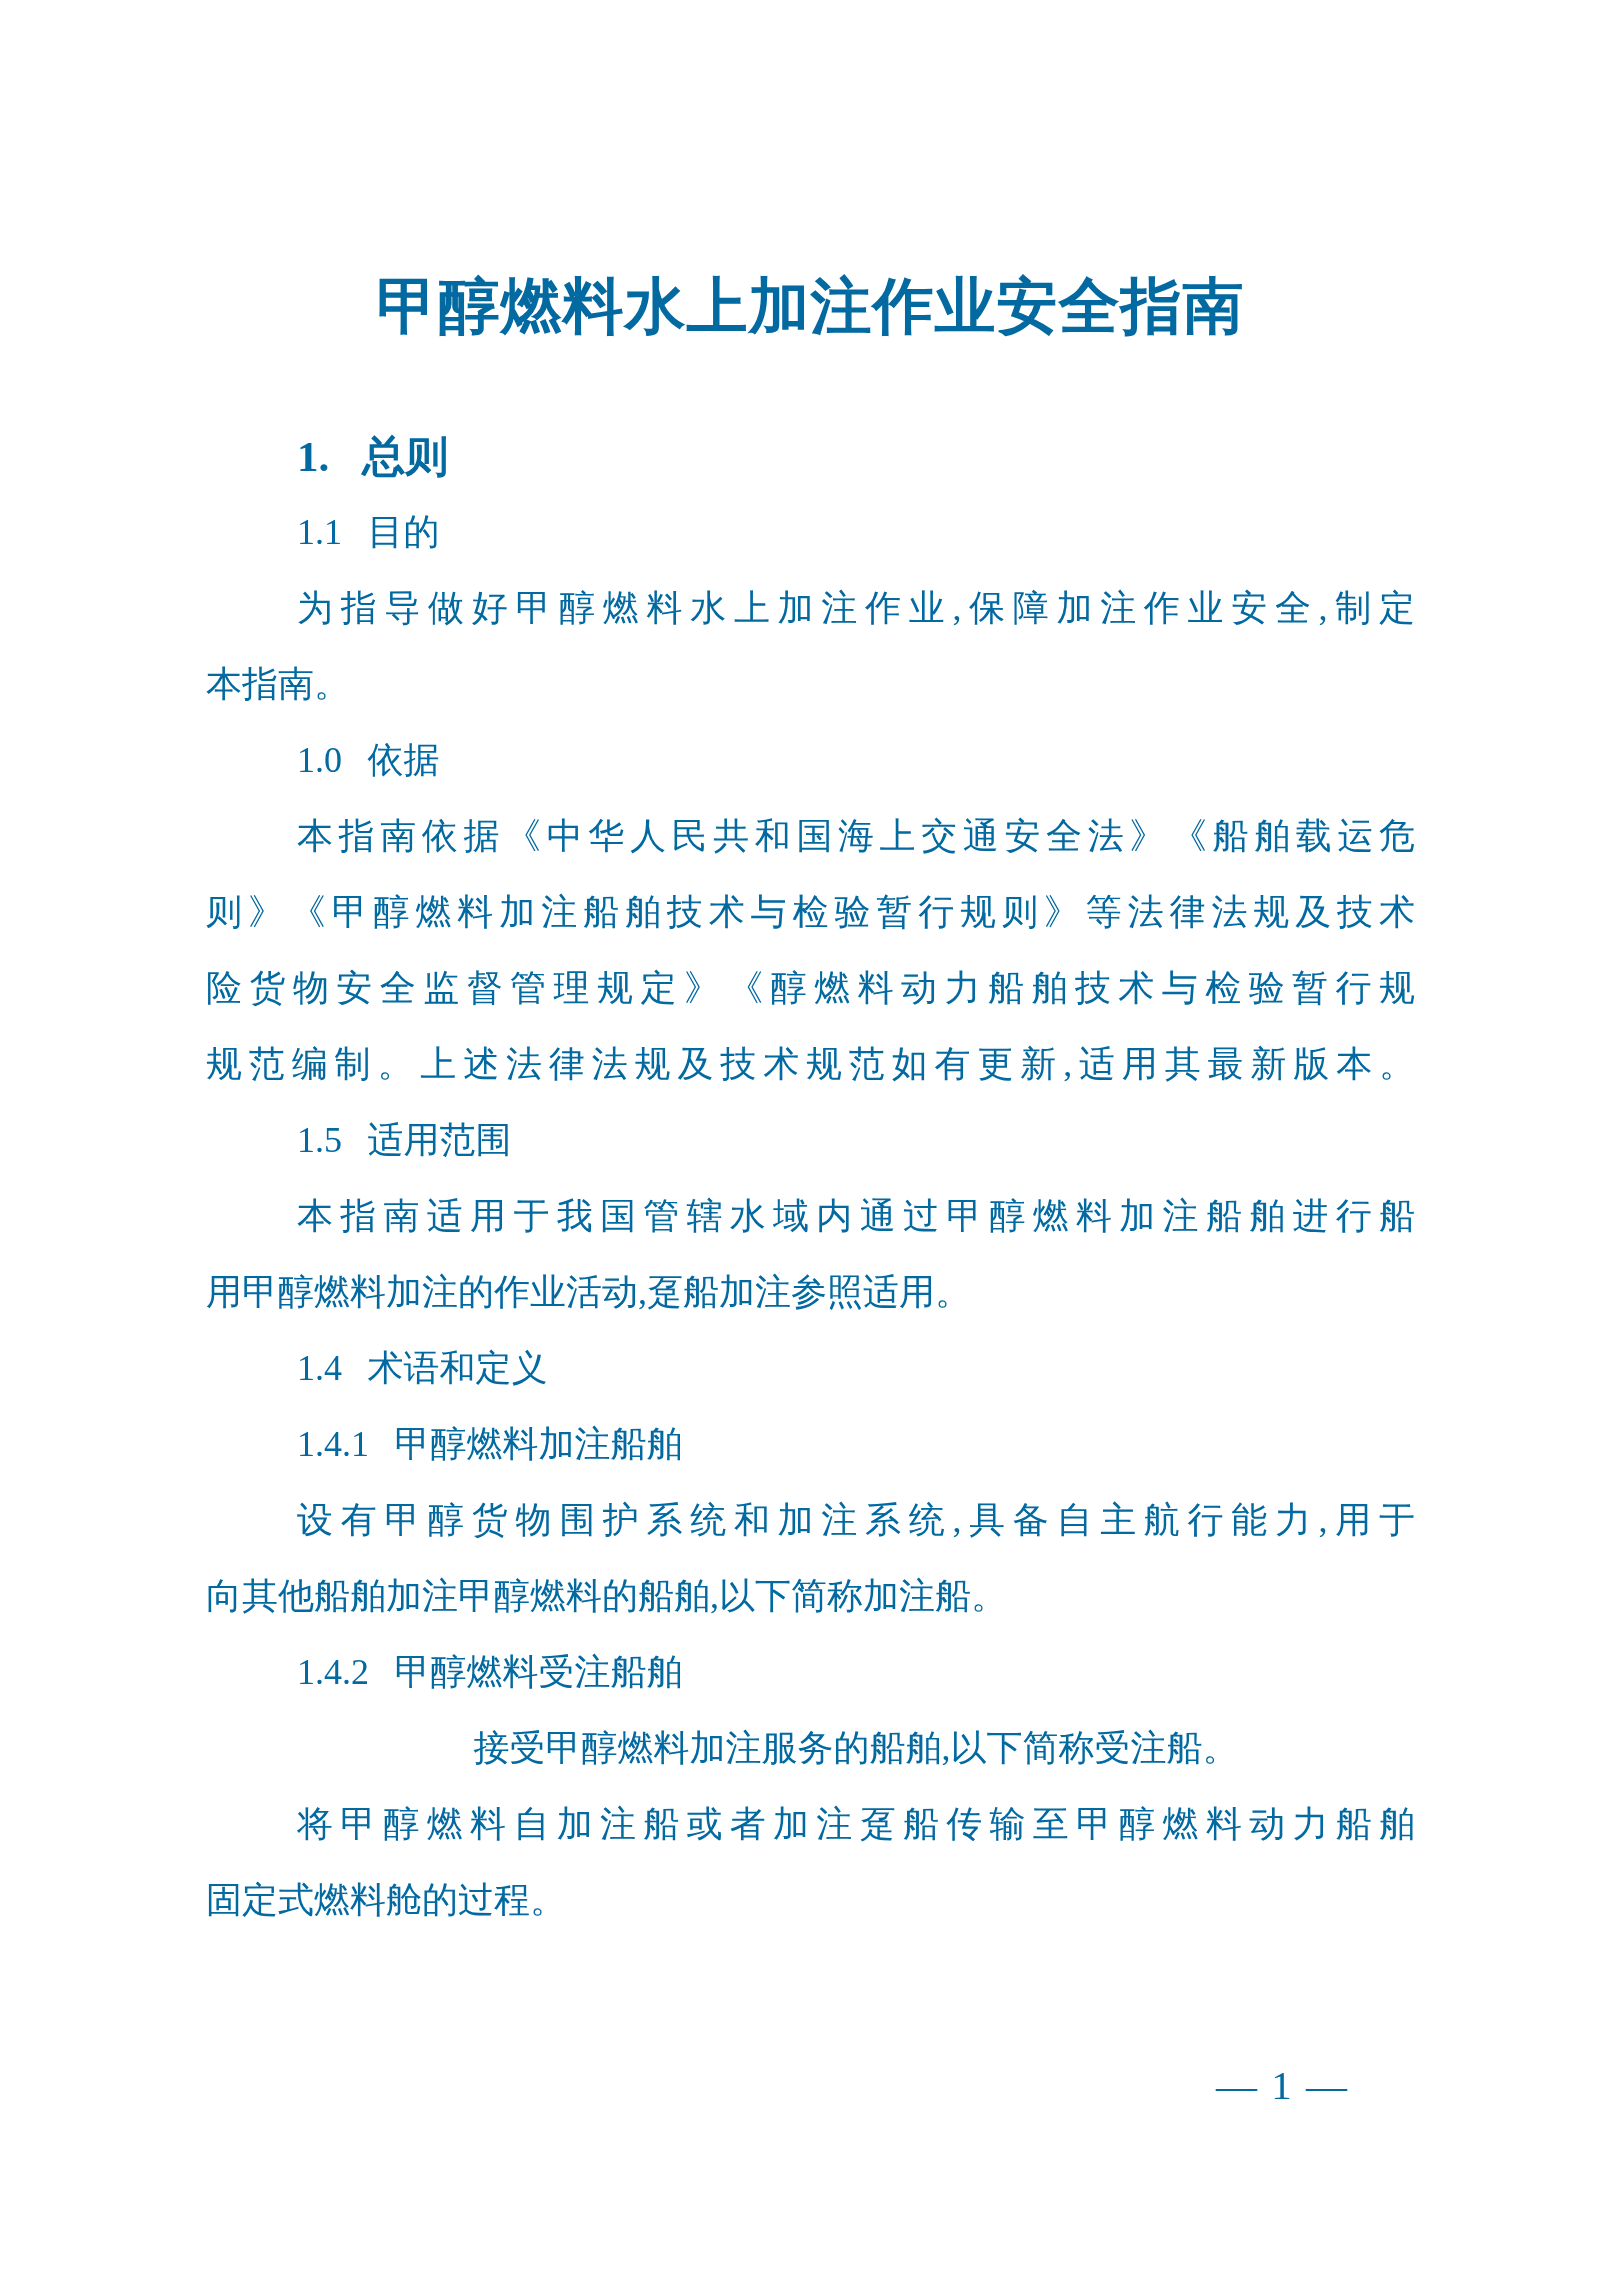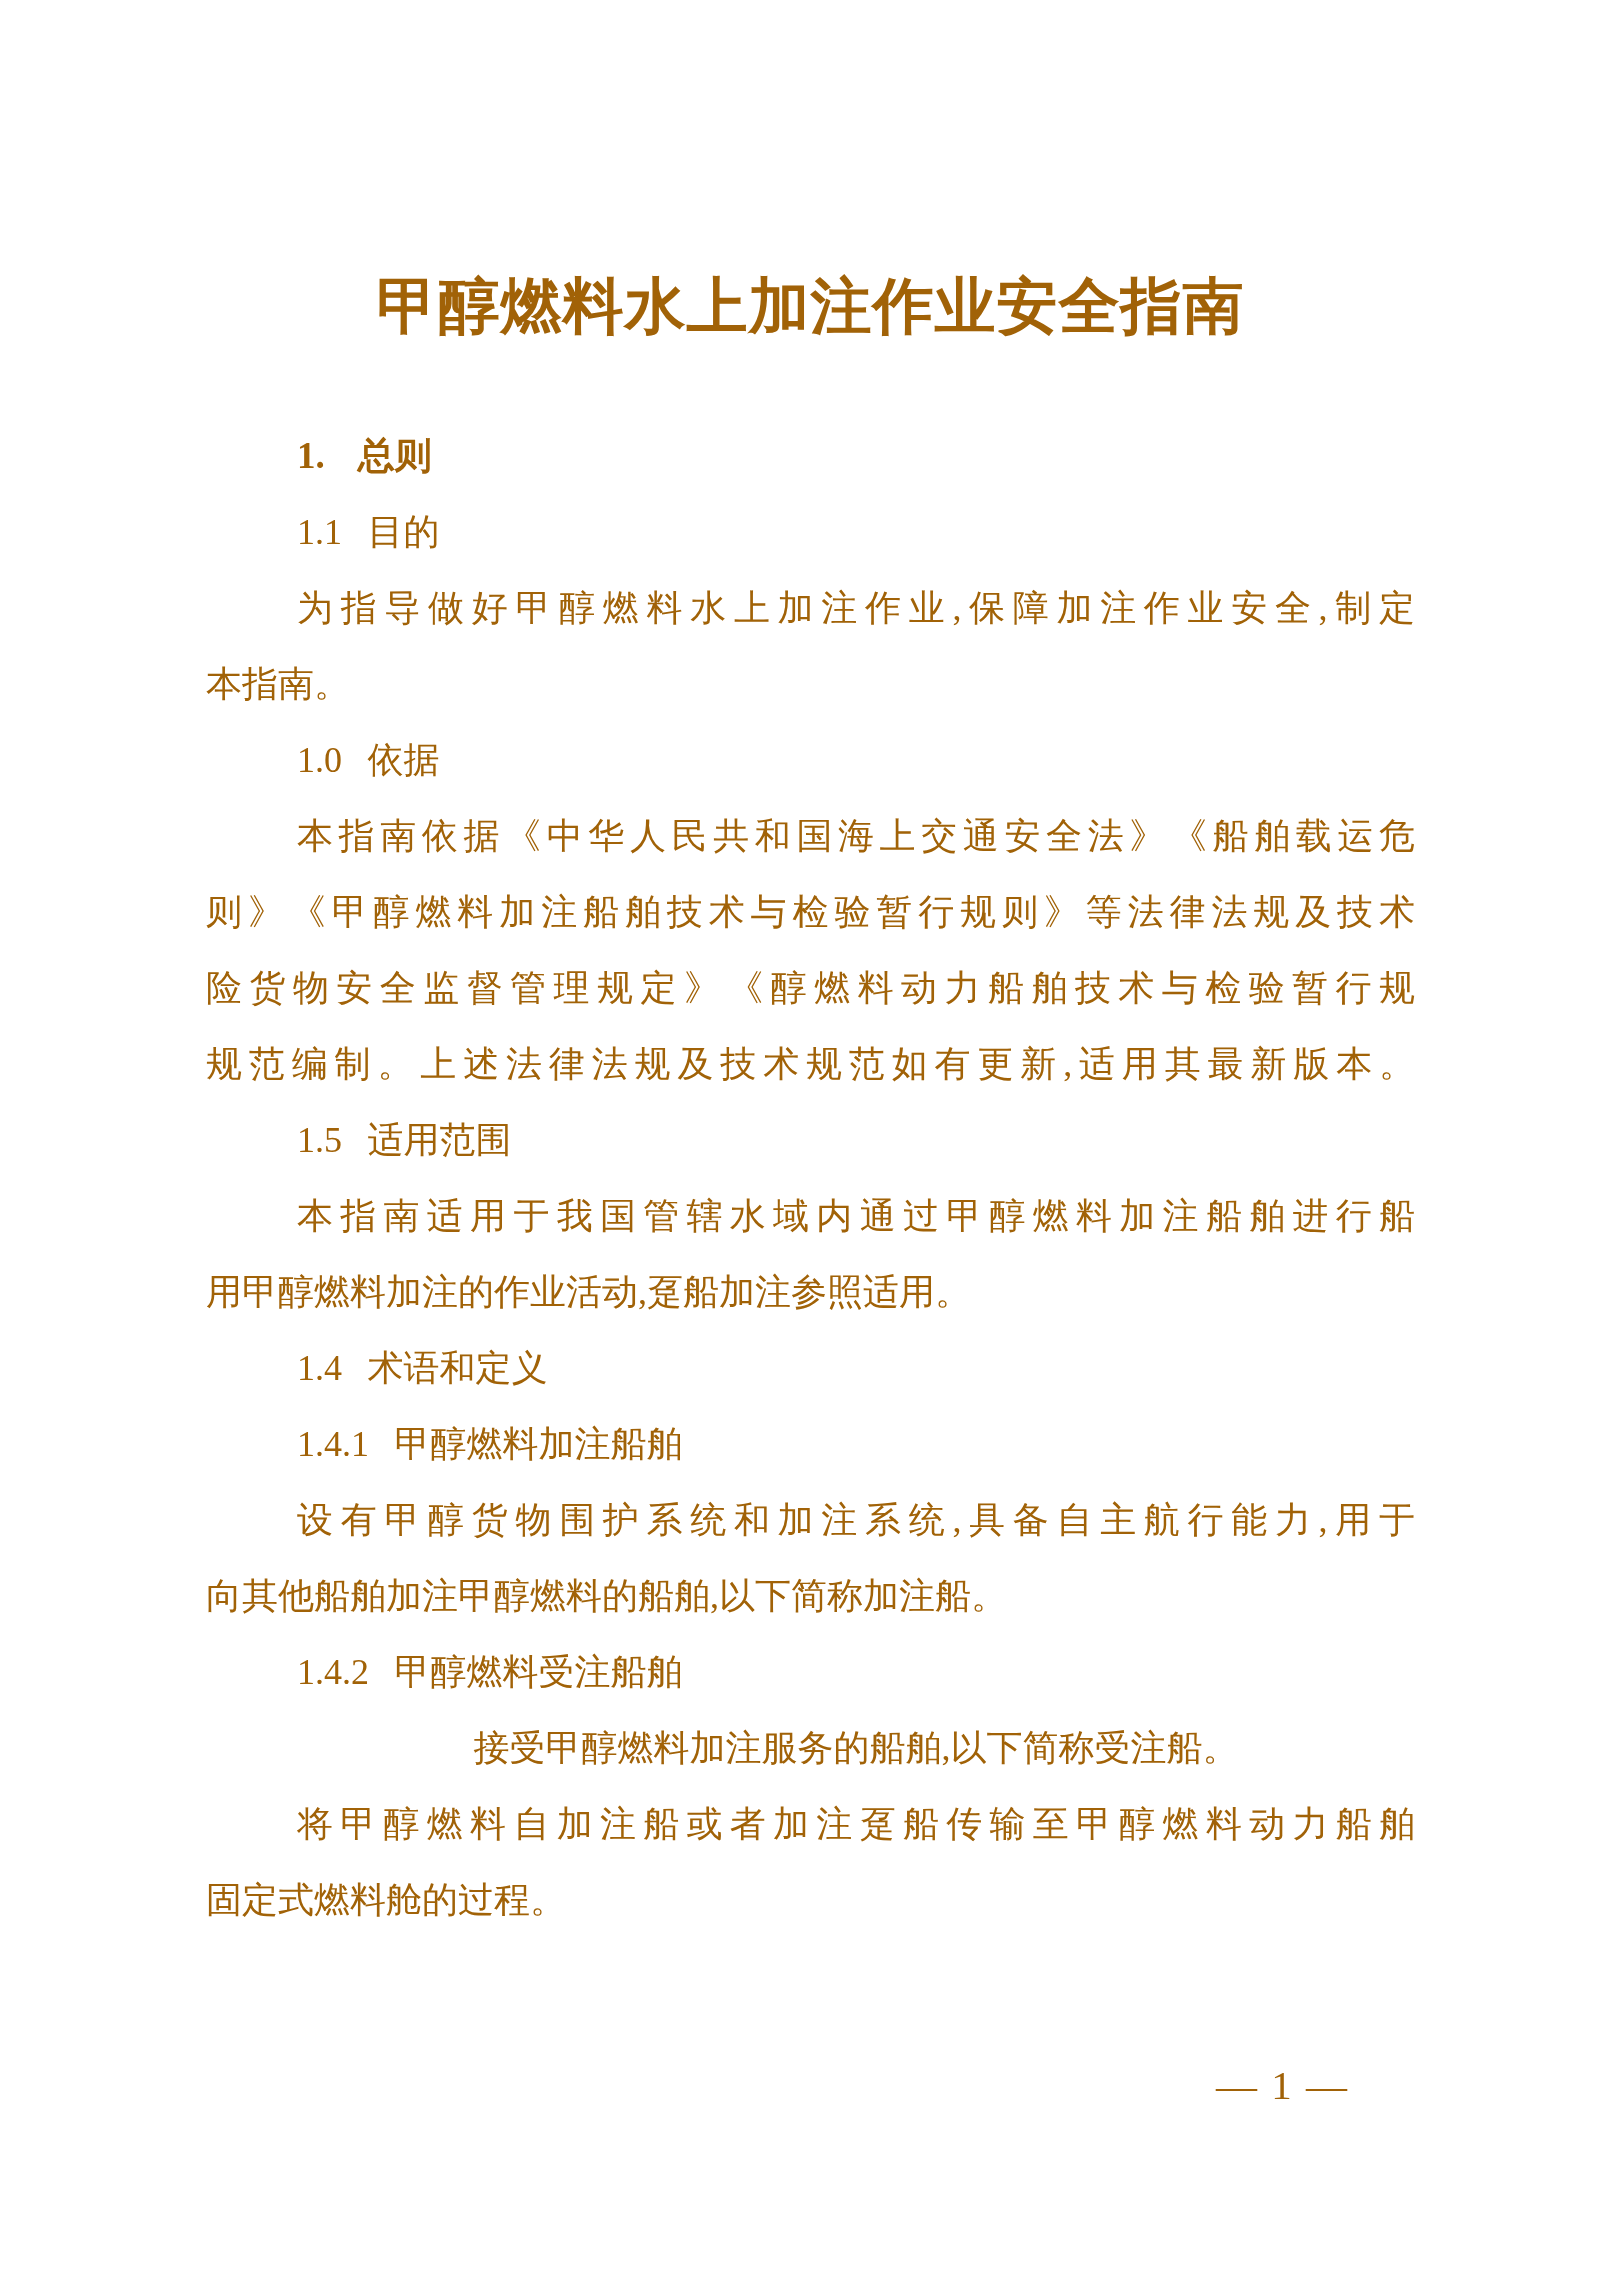--- a/index.html
+++ b/index.html
@@ -1,21 +1,21 @@
 <!DOCTYPE html>
 <html><head>
 <meta charset="utf-8">
 <style>
   html, body { margin: 0; padding: 0; background: #ffffff; }
   .page {
     position: relative;
     width: 1621px;
     height: 2293px;
     background: #ffffff;
-    color: #a16207;
+    color: #0369a1;
     font-family: "Liberation Serif", serif;
     overflow: hidden;
   }
   .title {
     position: absolute;
     top: 271px;
     left: 0;
     width: 100%;
     text-align: center;
     font-size: 61px;
@@ -36,21 +36,21 @@
     font-size: 36px;
   }
   .fill {
     text-align: justify;
     text-align-last: justify;
     text-justify: inter-character;
   }
   .indent { text-indent: 91px; text-align: center; }
   .h2 {
     padding-left: 91px;
-    font-size: 37px;
+    font-size: 43px;
     font-weight: bold;
     font-family: "Liberation Sans", sans-serif;
   }
   .h2 .num { font-family: "Liberation Serif", serif; margin-right: 33px; }
   .h3, .h4 { padding-left: 91px; }
   .h3 .num, .h4 .num { margin-right: 25.5px; }
   .pagenum {
     position: absolute;
     top: 2047px;
     right: 272px;

